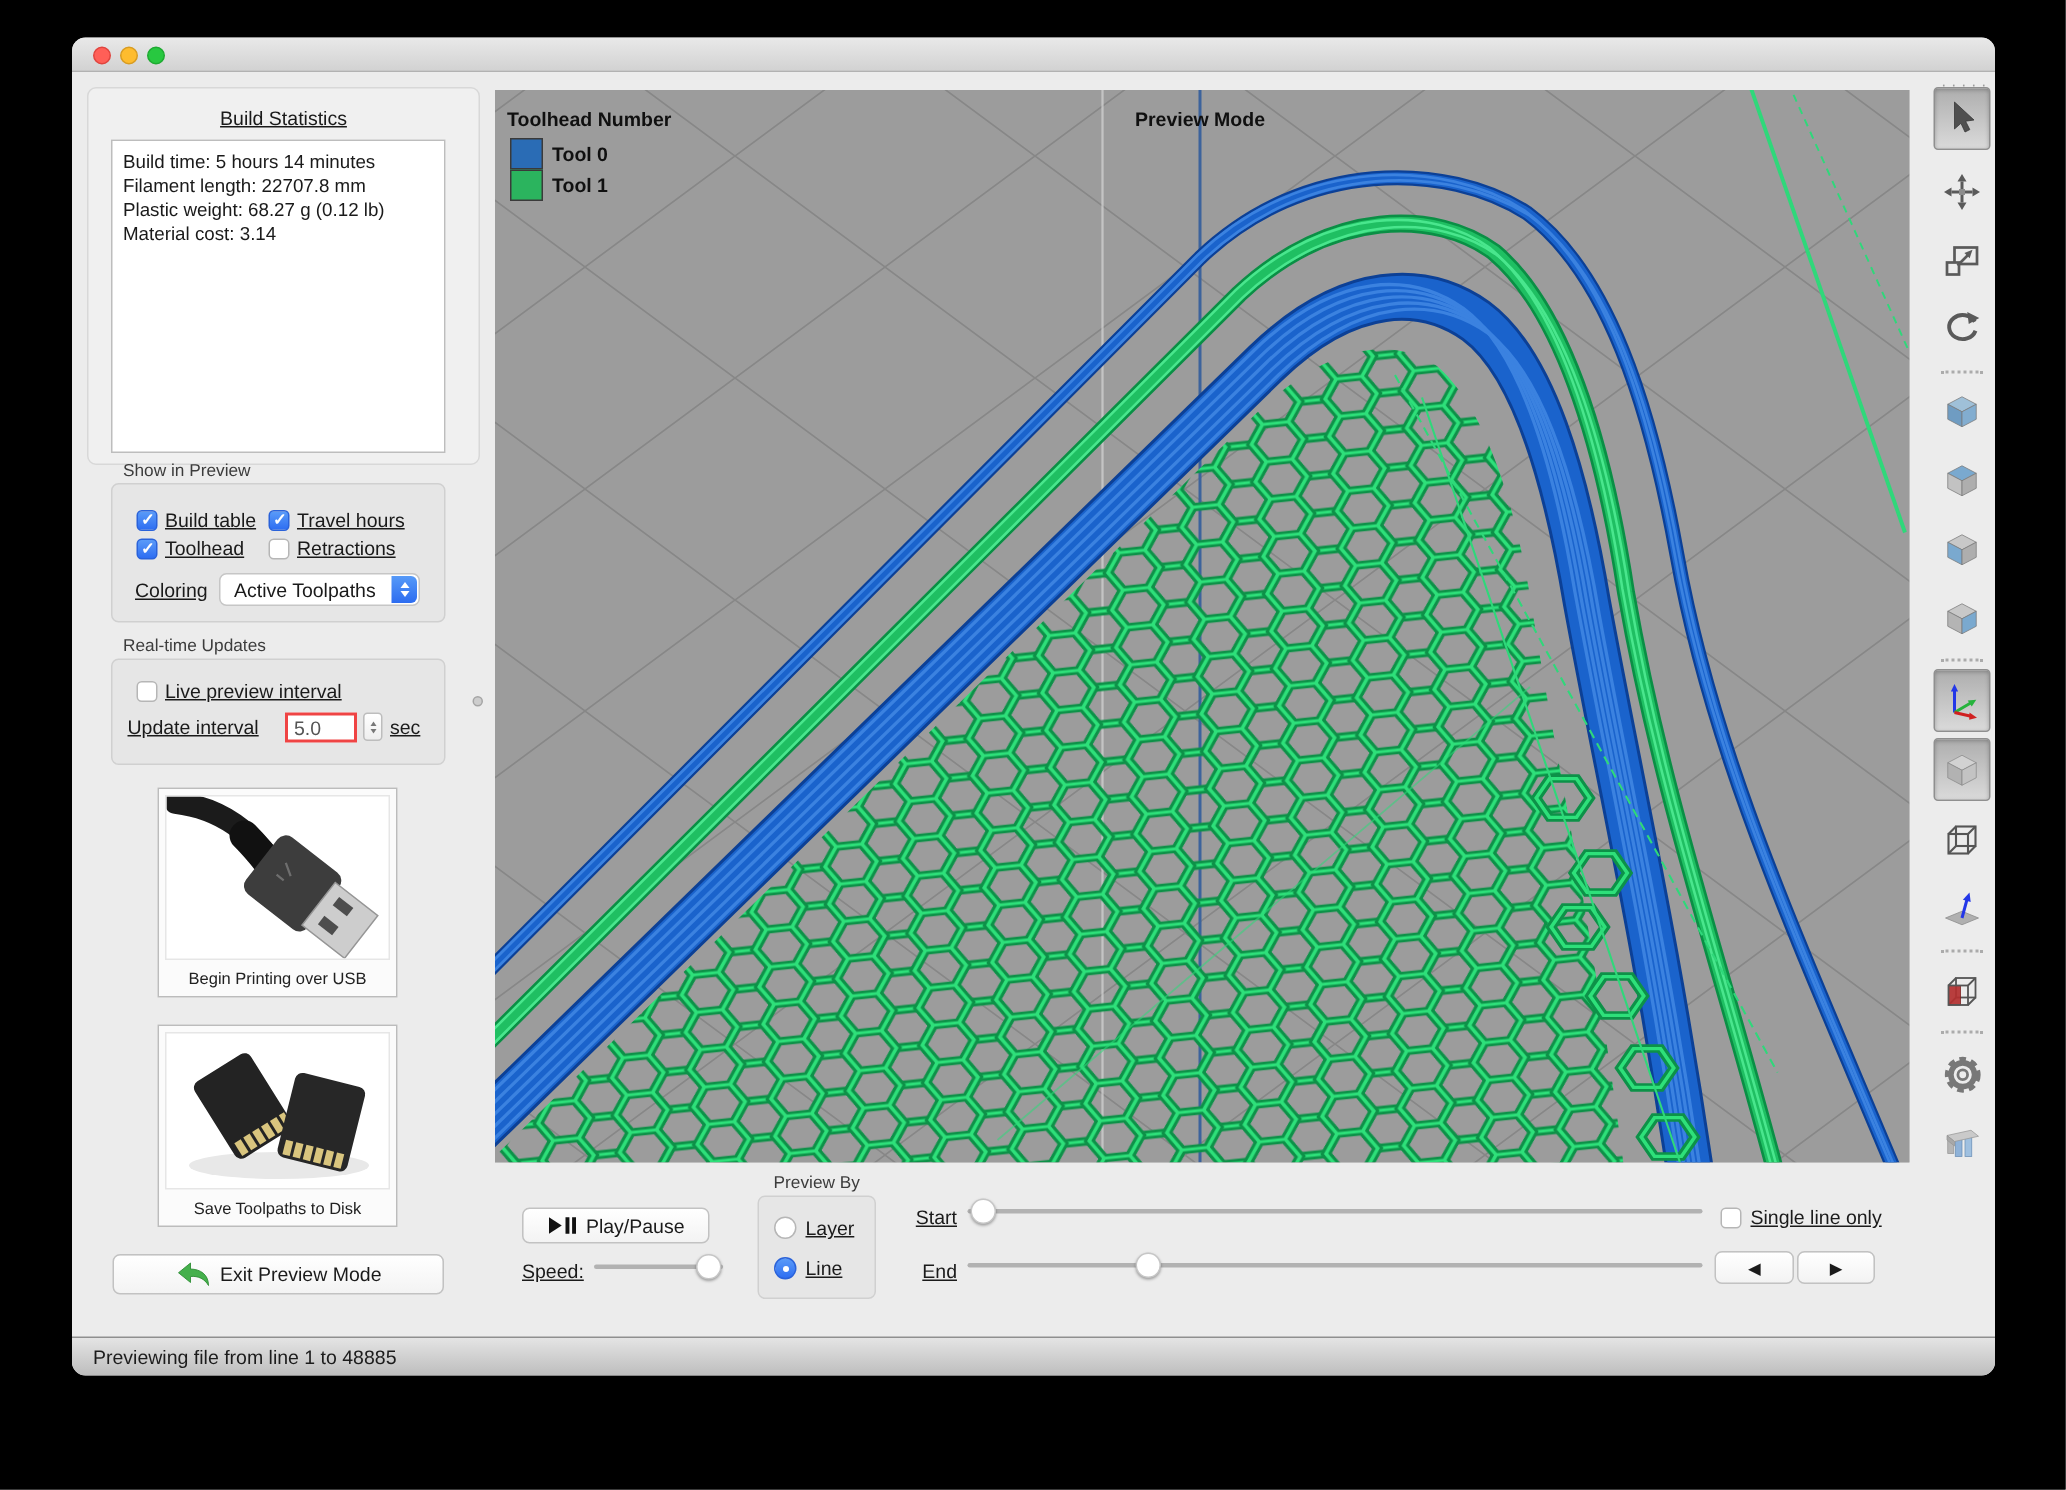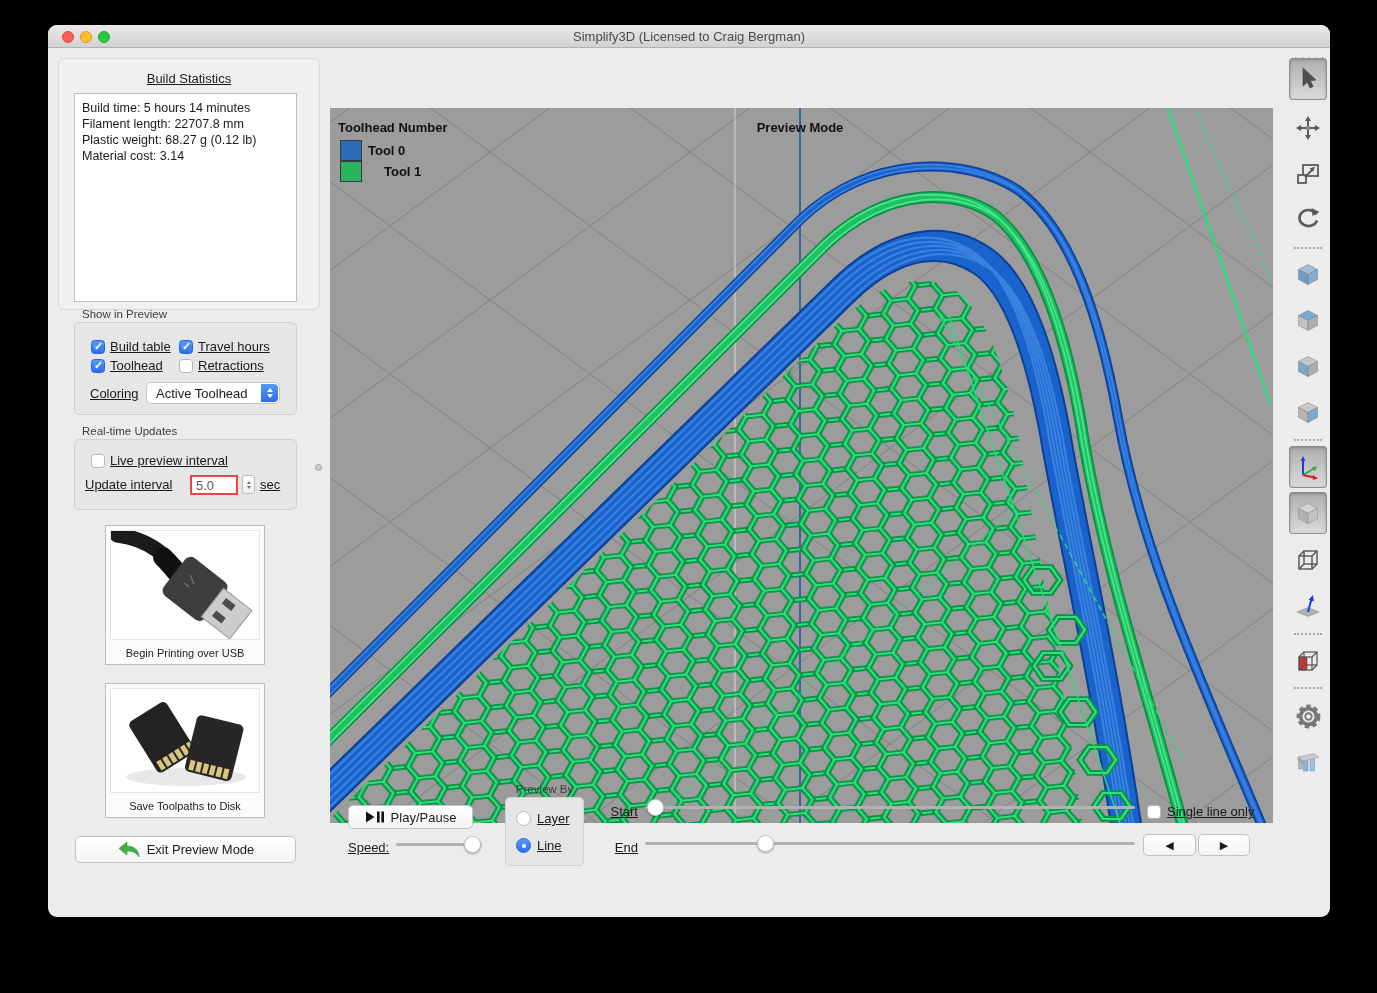--- a/index.html
+++ b/index.html
@@ -45,38 +45,37 @@
   .field { position:absolute; background:#fff; border:2px solid #ef4444; font-size:13px; color:#555; padding:1px 4px; }
   .imgbtn { position:absolute; background:#fbfbfb; border:1px solid #bcbcbc; }
   .imgbtn .caption { position:absolute; left:0; right:0; bottom:5px; text-align:center; font-size:11px; color:#222; }
   .imgbtn .imgarea { position:absolute; left:4px; top:4px; right:4px; background:#fff; border:1px solid #e6e6e6; overflow:hidden; }
   
   .tbtn { position:absolute; left:1241px; width:38px; height:42px; display:flex; align-items:center; justify-content:center; border-radius:3px; }
   .tbtn.sel { background:linear-gradient(#aeaeae,#dadada); border:1px solid #8f8f8f; box-shadow:inset 0 1px 3px rgba(0,0,0,.25); }
   .tsep { position:absolute; left:1246px; width:28px; border-top:2px dotted #ababab; }
   .tdots { position:absolute; left:1246px; width:30px; font-size:11px; color:#9a9a9a; letter-spacing:3px; text-align:center; }
   
-  .viewport { position:absolute; left:282px; top:35px; width:943px; height:715px; background:#9c9c9c; overflow:hidden;margin-top:48px; }
+  .viewport { position:absolute; left:282px; top:35px; width:943px; height:715px; background:#9c9c9c; overflow:hidden; }
   .vp-label { position:absolute; font-size:13px; font-weight:bold; color:#101010; }
   .legend-swatch { position:absolute; width:22px; height:21px; border:1px solid #3a3a3a; }
   
   .statusbar { position:absolute; left:0; right:0; bottom:0; height:26px; background:linear-gradient(#e4e4e4,#bdbdbd);
                border-top:1px solid #8f8f8f; font-size:13px; color:#1c1c1c; line-height:25px; padding-left:14px; }
   .splitter-dot { position:absolute; width:7px; height:7px; border-radius:50%; background:#cdcdcd; border:1px solid #a5a5a5; }
 </style>
 </head>
 <body>
 
 <div class="window">
 
   <div class="titlebar">
     <span class="light red"></span>
     <span class="light yellow"></span>
     <span class="light green"></span>
-    <div class="title">Simplify3D (Licensed to Craig Bergman)</div>
   </div>
 
   <div class="panelbox" style="left:10px; top:33px; width:262px; height:252px;"></div>
   <div class="lbl" style="left:10px; top:46px; width:262px; text-align:center;">Build Statistics</div>
   <div class="abs" style="left:26px; top:68px; width:223px; height:209px; background:#fff; border:1px solid #bdbdbd; padding:6px 7px; font-size:12.5px; line-height:1.28;">
     <div>Build time: 5 hours 14 minutes</div>
     <div>Filament length: 22707.8 mm</div>
     <div>Plastic weight: 68.27 g (0.12 lb)</div>
     <div>Material cost: 3.14</div>
   </div>
@@ -86,21 +85,21 @@
   <span class="cb on" style="left:43px; top:315px;"></span>
   <div class="lbl" style="left:62px; top:314px;">Build table</div>
   <span class="cb on" style="left:131px; top:315px;"></span>
   <div class="lbl" style="left:150px; top:314px;">Travel hours</div>
   <span class="cb on" style="left:43px; top:334px;"></span>
   <div class="lbl" style="left:62px; top:333px;">Toolhead</div>
   <span class="cb" style="left:131px; top:334px;"></span>
   <div class="lbl" style="left:150px; top:333px;">Retractions</div>
   <div class="lbl" style="left:42px; top:361px;">Coloring</div>
   <div class="select" style="left:98px; top:357px; width:134px; height:22px;">
-    <span>Active Toolhead</span>
+    <span>Active Toolpaths</span>
     <span class="stepper">
         <span class="chev-up"></span>
         <span class="chev-down"></span>
       </span>
   </div>
 
   <div class="small-lbl" style="left:34px; top:400px;">Real-time Updates</div>
   <div class="groupbox" style="left:26px; top:414px; width:223px; height:71px;"></div>
   <span class="cb" style="left:43px; top:429px;"></span>
   <div class="lbl" style="left:62px; top:428px;">Live preview interval</div>
@@ -238,21 +237,21 @@
           <path d="M862,-5 L943,175" stroke-width="1.3" stroke-dasharray="5 4"></path>
         </g>
       </g>
     </svg>
 
     
     <div class="vp-label" style="left:8px; top:12px;">Toolhead Number</div>
     <div class="legend-swatch" style="left: 10px; top: 32px; background-color: rgb(42, 108, 181);"></div>
     <div class="legend-swatch" style="left: 10px; top: 53px; background-color: rgb(43, 180, 94);"></div>
     <div class="vp-label" style="left:38px; top:35px;">Tool 0</div>
-    <div class="vp-label" style="left:54px; top:56px;text-align:right;">Tool 1</div>
+    <div class="vp-label" style="left:38px; top:56px;text-align:right;">Tool 1</div>
     <div class="vp-label" style="left:470px; top:12px; transform:translateX(-50%);">Preview Mode</div>
   </div>
 
   <div class="tdots" style="top:26px;">·····</div>
 
   <div class="tbtn sel" style="top:33px;">
     <svg width="26" height="26" viewBox="0 0 26 26">
       <path d="M8,2 L8,20 L12.3,16.2 L15,22 L18.2,20.4 L15.4,14.8 L21,14 Z" fill="#4f4f4f" stroke="#333" stroke-width="0.5"></path>
     </svg>
   </div>
@@ -425,14 +424,17 @@
 
   <span class="cb" style="left:1099px; top:780px;"></span>
   <div class="lbl" style="left:1119px; top:779px;">Single line only</div>
   <div class="btn" style="left:1095px; top:809px; width:53px; height:22px; font-size:11px;">
     <span>◀</span>
   </div>
   <div class="btn" style="left:1150px; top:809px; width:52px; height:22px; font-size:11px;">
     <span>▶</span>
   </div>
 
+  <div class="statusbar">
+    <span>Previewing file from line 1 to 48885</span>
+  </div>
 
 </div>
 
 </body></html>

